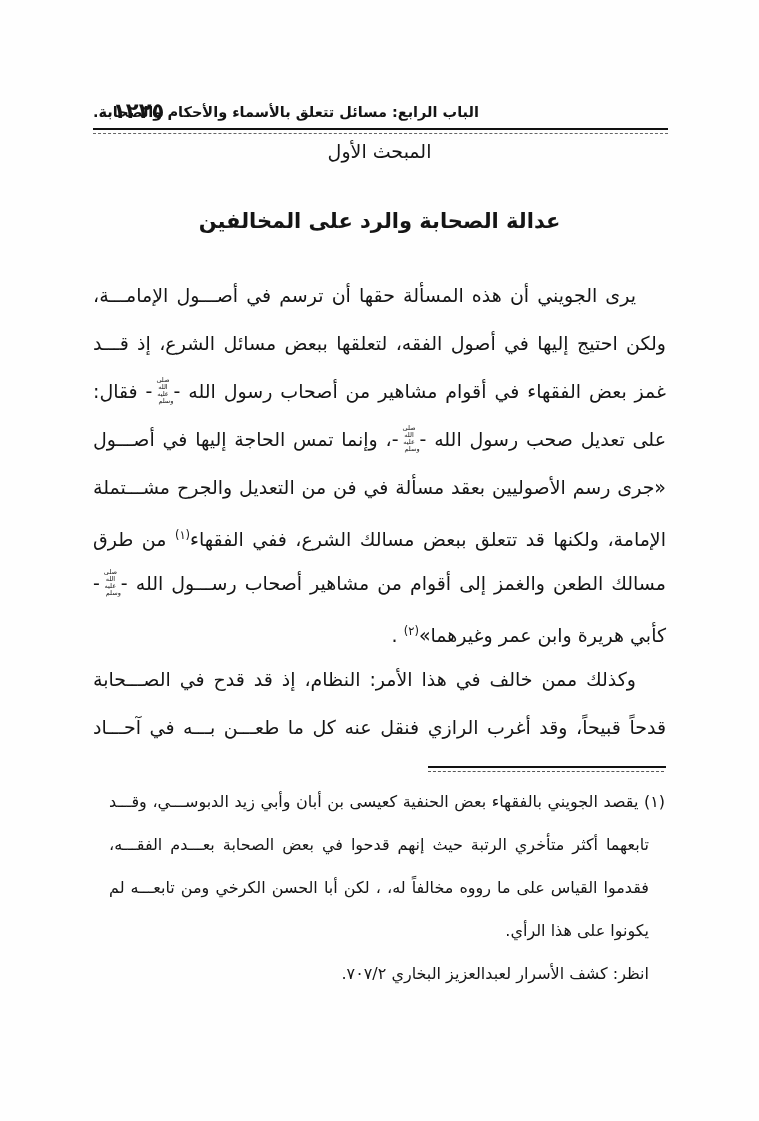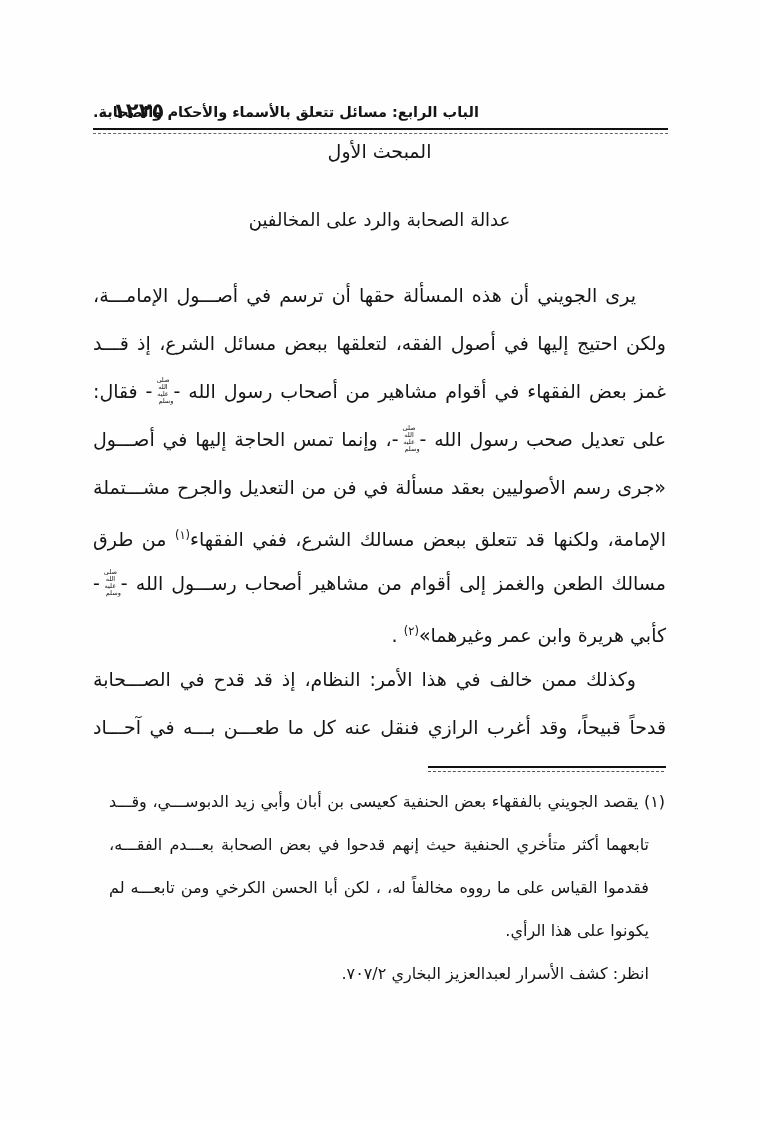--- a/index.html
+++ b/index.html
@@ -25,21 +25,21 @@
   }
   .header-rule{position:absolute;top:128px;left:93px;right:91px;border-top:2.5px solid #111;}
   .header-rule-dash{position:absolute;top:133px;left:93px;right:91px;border-top:1px dashed #666;}
   
   .main-title{
     position:absolute;top:140px;left:0;right:0;
     text-align:center;font-size:19px;font-weight:normal;
   }
   .section-subtitle{
     position:absolute;top:209px;left:0;right:0;
-    text-align:center;font-size:18px;font-weight:normal;
+    text-align:center;font-size:21px;font-weight:bold;
   }
   
   .body-text{position:absolute;top:271px;left:93px;right:93px;font-size:19px;}
   .body-line{height:48px;line-height:48px;text-align:right;white-space:normal;}
   .body-line.justify{text-align:justify;text-align-last:justify;}
   .body-line.indent{padding-right:30px;}
   
   .fnref{font-size:11.5px;vertical-align:7px;font-weight:normal;}
   .saw{
     display:inline-block;width:21px;font-size:6.5px;line-height:1.08;
@@ -79,19 +79,19 @@
       <div class="body-line"><span>كأبي هريرة وابن عمر وغيرهما»</span><span class="fnref">(٢)</span><span> .</span></div>
       <div class="body-line justify indent"><span>وكذلك ممن خالف في هذا الأمر: النظام، إذ قد قدح في الصـــحابة</span></div>
       <div class="body-line justify"><span>قدحاً قبيحاً، وقد أغرب الرازي فنقل عنه كل ما طعـــن بـــه في آحـــاد</span></div>
     </div>
 
   <div class="fn-separator"></div>
   <div class="fn-separator-dash"></div>
 
   <div class="footnotes" id="footnotes">
       <div class="footnote-line justify"><span>(١) يقصد الجويني بالفقهاء بعض الحنفية كعيسى بن أبان وأبي زيد الدبوســـي، وقـــد</span></div>
-      <div class="footnote-line justify indent"><span>تابعهما أكثر متأخري الحنفية حيث إنهم قدحوا في بعض الصحابة بعـــدم الفقـــه،</span></div>
+      <div class="footnote-line justify indent"><span>تابعهما أكثر متأخري الرتبة حيث إنهم قدحوا في بعض الصحابة بعـــدم الفقـــه،</span></div>
       <div class="footnote-line justify indent"><span>فقدموا القياس على ما رووه مخالفاً له، ، لكن أبا الحسن الكرخي ومن تابعـــه لم</span></div>
       <div class="footnote-line indent"><span>يكونوا على هذا الرأي.</span></div>
       <div class="footnote-line indent"><span>انظر: كشف الأسرار لعبدالعزيز البخاري ٧٠٧/٢.</span></div>
     </div>
 
 </div>
 
 </body></html>

